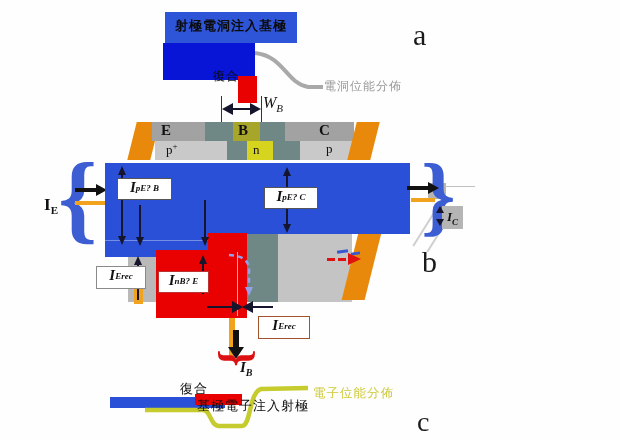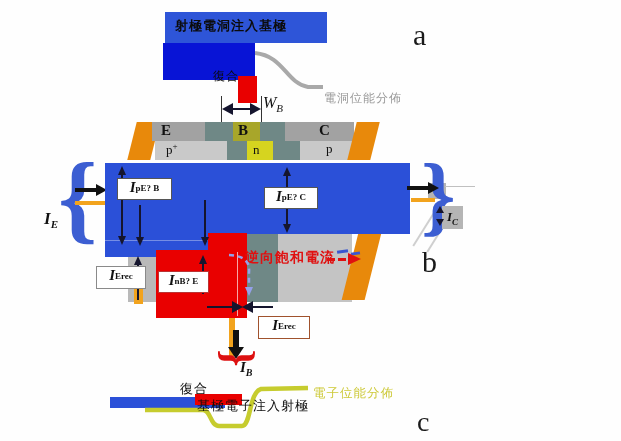--- a/index.html
+++ b/index.html
@@ -5,50 +5,50 @@
   html,body{margin:0;padding:0;background:#fff;}
   #canvas{position:relative;width:621px;height:441px;background:#fefefe;overflow:hidden;
           font-family:"Liberation Sans",sans-serif;color:#111;}
   .abs{position:absolute;}
   .cjk{line-height:1.15;letter-spacing:1px;}
   .serif{font-family:"Liberation Serif",serif;}
   
   .clabel{position:absolute;background:#fff;border:1px solid #555;display:flex;align-items:flex-start;
           justify-content:center;padding:1px 3px 0 3px;font-family:"Liberation Serif",serif;line-height:1;}
   .clabel i{font-size:15px;font-style:italic;font-weight:bold;}
-  .clabel sub{font-size:9px;font-weight:bold;line-height:1;position:relative;top:4px;}
+  .clabel sub{font-size:9px;font-style:italic;font-weight:bold;line-height:1;position:relative;top:4px;}
   
   .shaft-v{position:absolute;width:2px;background:#15152e;}
   .shaft-h{position:absolute;height:2px;background:#15152e;}
   .head{position:absolute;width:0;height:0;}
   .head.up{border-left:4px solid transparent;border-right:4px solid transparent;border-bottom:9px solid #15152e;}
   .head.down{border-left:4px solid transparent;border-right:4px solid transparent;border-top:9px solid #15152e;}
   .head.right{border-top:6px solid transparent;border-bottom:6px solid transparent;border-left:11px solid #15152e;}
   .head.left{border-top:6px solid transparent;border-bottom:6px solid transparent;border-right:11px solid #15152e;}
   .brace{position:absolute;font-family:"Liberation Serif",serif;color:var(--brace_blue);line-height:1;font-weight:bold;}
   .seg{position:absolute;height:19px;}
   .bevel{position:absolute;width:23px;background:var(--orange);transform:skewX(-14deg);}
   .panel-letter{position:absolute;font-family:"Liberation Serif",serif;color:#1a1a1a;line-height:1;}
 </style>
 </head>
 <body>
 
 <div id="canvas">
 
-  <div class="abs" style="left:165px;top:12px;width:162px;height:31px;background:var(--blue_box);text-align:right;">
+  <div class="abs" style="left:165px;top:12px;width:132px;height:31px;background:var(--blue_box);text-align:right;">
     <span class="cjk" style="position:absolute;left:10px;top:7px;font-size:13px;font-weight:bold;color:#0b0b0b;">射極電洞注入基極</span>
   </div>
   <span class="abs cjk" style="left:213px;top:70px;font-size:12px;color:#0b0b0b;z-index:6;">復合</span>
   <div class="abs" style="left:163px;top:43px;width:92px;height:37px;background:var(--blue_dark);z-index:5;"></div>
   <div class="abs" style="left:238px;top:76px;width:19px;height:27px;background:var(--red);z-index:5;"></div>
 
   <svg class="abs" style="left:0;top:0;z-index:4;" width="400" height="120" viewBox="0 0 400 120">
     <path d="M255,53 C284,56 286,83 308,87 L323,87" fill="none" stroke="#a9a9a9" stroke-width="4"></path>
   </svg>
-  <span class="abs cjk" style="left:324px;top:92px;font-size:12px;color:var(--gray_text);">電洞位能分佈</span>
+  <span class="abs cjk" style="left:324px;top:80px;font-size:12px;color:var(--gray_text);">電洞位能分佈</span>
 
   <div class="abs" style="left:221px;top:96px;width:1px;height:27px;background:#333;"></div>
   <div class="abs" style="left:261px;top:96px;width:1px;height:27px;background:#333;"></div>
   <div class="shaft-h" style="left:228px;top:108px;width:27px;"></div>
   <div class="head left" style="left:222px;top:103px;"></div>
   <div class="head right" style="left:250px;top:103px;"></div>
   <span class="abs serif" style="left:263px;top:95px;font-size:16px;font-style:italic;line-height:1;">
     <i>W</i><sub style="font-size:11px;">B</sub>
   </span>
 
@@ -135,21 +135,21 @@
   <div class="clabel" style="left:158px;top:271px;width:43px;height:19px;border-color:#b33;z-index:5;">
     <i>I</i>
       <sub>nB? E</sub>
   </div>
   <div class="clabel" style="left:258px;top:316px;width:44px;height:20px;border:1.5px solid #a0522d;z-index:5;">
     <i>I</i>
       <sub>Erec</sub>
   </div>
 
   <span class="brace" style="left:58px;top:148px;font-size:100px;">{</span>
-  <span class="abs serif" style="left:44px;top:210px;font-size:17px;font-style:italic;font-weight:bold;line-height:1;">
+  <span class="abs serif" style="left:44px;top:196px;font-size:17px;font-weight:bold;line-height:1;">
     <span>I</span><sub style="font-size:11px;">E</sub>
   </span>
   <div class="shaft-h" style="left:75px;top:188px;width:22px;height:4px;background:#111;"></div>
   <div class="head right" style="left:96px;top:184px;border-left-color:#111;"></div>
   <div class="abs" style="left:75px;top:201px;width:31px;height:4px;background:var(--orange_line);"></div>
 
   <div class="abs" style="left:428px;top:183px;width:18px;height:16px;background:#b5b5b5;"></div>
   <div class="abs" style="left:445px;top:186px;width:30px;height:1px;background:#c0c0c0;"></div>
   <div class="shaft-h" style="left:407px;top:186px;width:22px;height:4px;background:#111;z-index:4;"></div>
   <div class="head right" style="left:428px;top:182px;border-left-color:#111;z-index:4;"></div>
@@ -158,21 +158,20 @@
   <div class="abs" style="left:426px;top:198px;width:2px;height:52px;background:#cfcfcf;transform:rotate(32deg);"></div>
   <div class="abs" style="left:440px;top:204px;width:2px;height:52px;background:#cfcfcf;transform:rotate(32deg);"></div>
   <div class="abs" style="left:442px;top:206px;width:21px;height:23px;background:#b5b5b5;z-index:3;"></div>
   <span class="abs serif" style="left:447px;top:210px;font-size:13px;font-style:italic;font-weight:bold;line-height:1;z-index:4;">
     <span>I</span><sub style="font-size:9px;">C</sub>
   </span>
   <div class="head up" style="left:436px;top:206px;border-bottom-width:7px;z-index:4;"></div>
   <div class="head down" style="left:436px;top:219px;border-top-width:7px;z-index:4;"></div>
   <span class="panel-letter" style="left:422px;top:247px;font-size:30px;">b</span>
 
-  <span class="abs cjk" style="left:245px;top:249px;font-size:14px;font-weight:bold;color:var(--red_text);z-index:5;">逆向飽和電流</span>
   <div class="abs" style="left:337px;top:250px;width:11px;height:2.5px;background:#3a57d0;transform:rotate(-8deg);z-index:5;"></div>
   <div class="abs" style="left:351px;top:252px;width:9px;height:2.5px;background:#3a57d0;transform:rotate(-8deg);z-index:5;"></div>
   <div class="abs" style="left:327px;top:258px;width:8px;height:3px;background:var(--red_text);z-index:5;"></div>
   <div class="abs" style="left:338px;top:258px;width:8px;height:3px;background:var(--red_text);z-index:5;"></div>
   <div class="head right" style="left:348px;top:253px;border-left:13px solid var(--red_text);border-top-width:6px;border-bottom-width:6px;z-index:5;"></div>
 
   <div class="abs" style="left:229px;top:318px;width:6px;height:38px;background:var(--orange_line);z-index:2;"></div>
   <div class="abs" style="left:233px;top:330px;width:6px;height:18px;background:#111;z-index:4;"></div>
   <div class="head down" style="left:228px;top:347px;border-left-width:8px;border-right-width:8px;border-top:12px solid #111;z-index:4;"></div>
   <span class="brace" style="left:213px;top:336px;font-size:44px;color:#dd1111;transform:rotate(-90deg);width:44px;text-align:center;z-index:5;">{</span>

